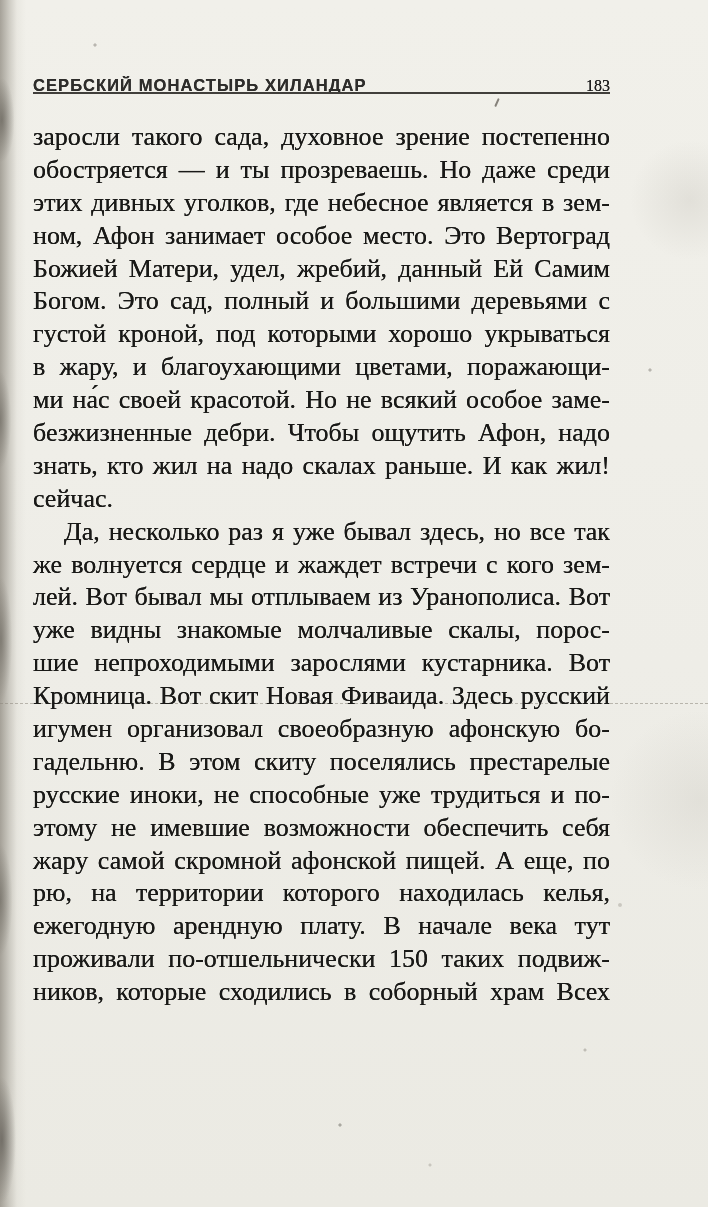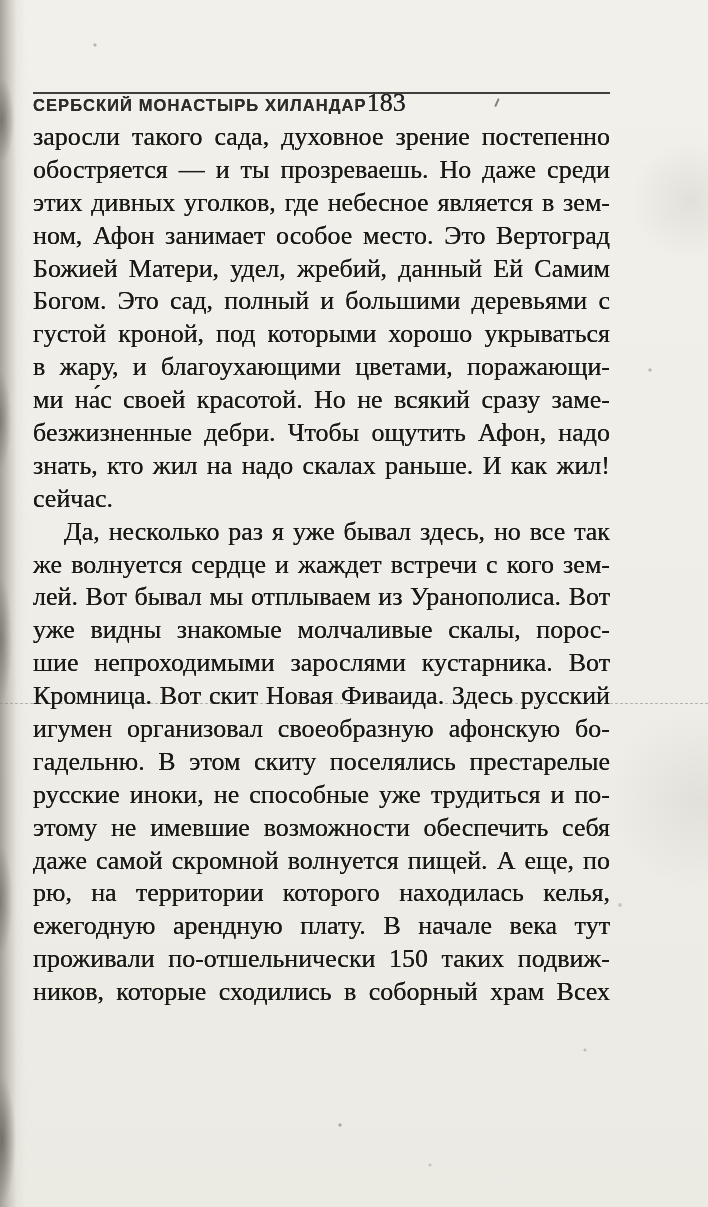--- a/index.html
+++ b/index.html
@@ -45,35 +45,36 @@
   .crease {
     position: absolute;
     left: 0; right: 0;
     top: 703px;
     border-top: 1px dashed rgba(140,135,124,.55);
   }
 
   .header {
     position: absolute;
     left: 33px;
-    top: 88px;
+    top: 76px;
     width: 577px;
     display: flex;
+    justify-content: space-between;
     align-items: baseline;
   }
   .header-title {
     font-family: "Liberation Sans", "DejaVu Sans", sans-serif;
     font-size: 16.5px;
     font-weight: bold;
     letter-spacing: 1.1px;
     color: #2e2d2b;
     text-shadow: 0 0 .4px #2e2d2b;
   }
   .header-page-number {
-    font-size: 26px;
+    font-size: 16px;
     color: #222;
     text-shadow: 0 0 .4px #222;
   }
 
   .header-rule {
     position: absolute;
     left: 33px;
     top: 92px;
     width: 577px;
     height: 2.4px;
@@ -134,36 +135,36 @@
   <div class="text-block">
       <div>
         <div class="line just">заросли такого сада, духовное зрение постепенно</div>
         <div class="line just">обостряется — и ты прозреваешь. Но даже среди</div>
         <div class="line just">этих дивных уголков, где небесное является в зем-</div>
         <div class="line just">ном, Афон занимает особое место. Это Вертоград</div>
         <div class="line just">Божией Матери, удел, жребий, данный Ей Самим</div>
         <div class="line just">Богом. Это сад, полный и большими деревьями с</div>
         <div class="line just">густой кроной, под которыми хорошо укрываться</div>
         <div class="line just">в жару, и благоухающими цветами, поражающи-</div>
-        <div class="line just">ми на́с своей красотой. Но не всякий сразу заме-</div>
+        <div class="line just">ми на́с своей красотой. Но не всякий особое заме-</div>
         <div class="line just">безжизненные дебри. Чтобы ощутить Афон, надо</div>
         <div class="line just">знать, кто жил на надо скалах раньше. И как жил!</div>
         <div class="line plain">сейчас.</div>
       </div>
       <div>
         <div class="line just indent">Да, несколько раз я уже бывал здесь, но все так</div>
         <div class="line just">же волнуется сердце и жаждет встречи с кого зем-</div>
         <div class="line just">лей. Вот бывал мы отплываем из Уранополиса. Вот</div>
         <div class="line just">уже видны знакомые молчаливые скалы, порос-</div>
         <div class="line just">шие непроходимыми зарослями кустарника. Вот</div>
         <div class="line just">Кромница. Вот скит Новая Фиваида. Здесь русский</div>
         <div class="line just">игумен организовал своеобразную афонскую бо-</div>
         <div class="line just">гадельню. В этом скиту поселялись престарелые</div>
         <div class="line just">русские иноки, не способные уже трудиться и по-</div>
         <div class="line just">этому не имевшие возможности обеспечить себя</div>
-        <div class="line just">даже самой скромной волнуется пищей. А еще, по</div>
+        <div class="line just">жару самой скромной афонской пищей. А еще, по</div>
         <div class="line just">рю, на территории которого находилась келья,</div>
         <div class="line just">ежегодную арендную плату. В начале века тут</div>
         <div class="line just">проживали по-отшельнически 150 таких подвиж-</div>
         <div class="line just">ников, которые сходились в соборный храм Всех</div>
       </div>
     </div>
 </div>
 
 </body></html>

